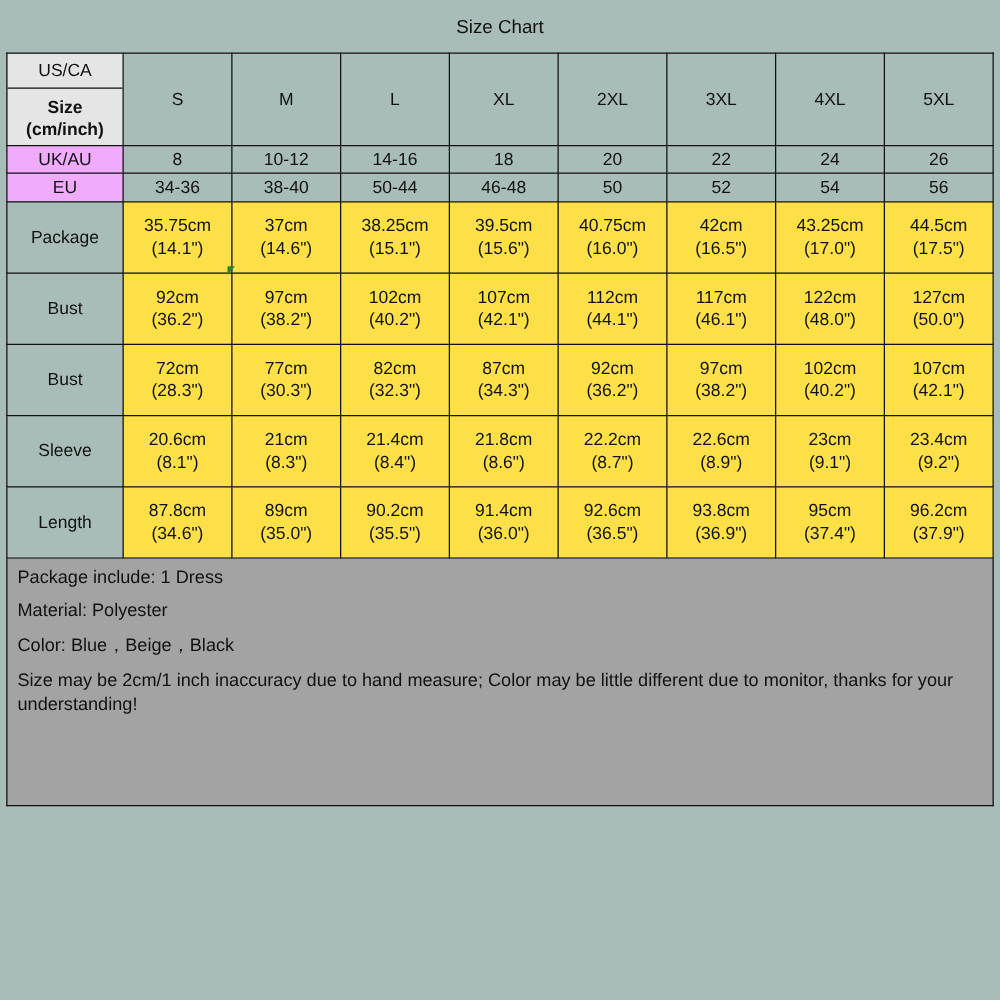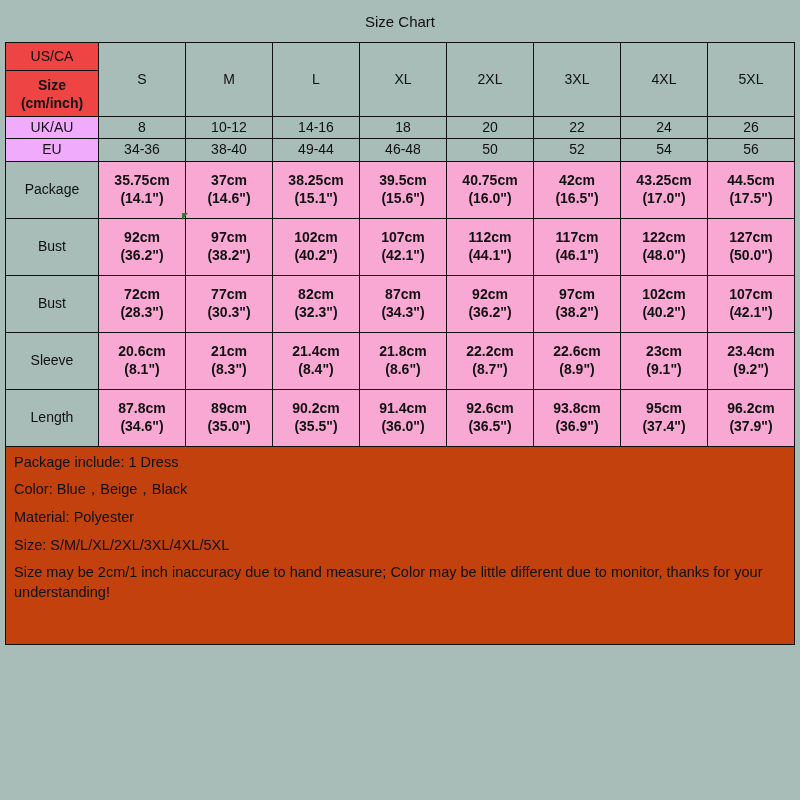--- a/index.html
+++ b/index.html
@@ -38,40 +38,39 @@
   }
   table.size-chart td {
     border: 1px solid #111111;
     text-align: center;
     vertical-align: middle;
     font-size: 14px;
     line-height: 1.25;
     padding: 2px 1px;
   }
   td.head-cell {
-    background: #ef4444;
+    background: #e5e5e5;
     width: 92px;
   }
   td.head-row-label {
     background: #f0abfc;
     font-size: 14px;
   }
   td.size-col {
     background: #a8bdb8;
     font-size: 15px;
   }
   td.meas-label {
     background: #a8bdb8;
     font-size: 14px;
   }
   td.meas-val {
-    background: #f9a8d4;
+    background: #fde047;
     font-size: 13px;
     height: 52px;
-    font-weight: bold;
   }
   .usca-stack {
     display: flex;
     flex-direction: column;
     align-items: center;
     justify-content: center;
   }
   .usca-top {
     padding: 5px 0 4px 0;
     font-size: 14px;
@@ -86,21 +85,21 @@
     box-sizing: border-box;
     line-height: 1.3;
     font-weight: bold;
   }
   td.usca-cell {
     padding: 0 !important;
   }
   .val-line1 { display: block; }
   .val-line2 { display: block; }
   .notes {
-    background: #c2410c;
+    background: #a3a3a3;
     width: 790px;
     margin: 0 auto;
     border: 1px solid #111111;
     border-top: none;
     box-sizing: border-box;
     padding: 6px 8px 8px 8px;
     height: 198px;
   }
   .notes p {
     margin: 0 0 8px 0;
@@ -160,21 +159,21 @@
         <td class="size-col">22</td>
         <td class="size-col">24</td>
         <td class="size-col">26</td>
       </tr>
 
 
       <tr>
         <td class="head-row-label">EU</td>
         <td class="size-col">34-36</td>
         <td class="size-col">38-40</td>
-        <td class="size-col">49-44</td>
+        <td class="size-col">50-44</td>
         <td class="size-col">46-48</td>
         <td class="size-col">50</td>
         <td class="size-col">52</td>
         <td class="size-col">54</td>
         <td class="size-col">56</td>
       </tr>
 
       <tr>
         <td class="meas-label">Package</td>
         <td class="meas-val">
@@ -352,20 +351,19 @@
         <td class="meas-val">
           <span class="val-line1">96.2cm</span>
           <span class="val-line2">(37.9")</span>
         </td>
       </tr>
     </tbody>
   </table>
 
   <div class="notes">
     <p>Package include: 1 Dress</p>
+    <p>Material:  Polyester</p>
     <p>Color: Blue，Beige，Black</p>
-    <p>Material:  Polyester</p>
-    <p>Size: S/M/L/XL/2XL/3XL/4XL/5XL</p>
     <p>Size may be 2cm/1 inch inaccuracy due to hand measure; Color may be little different due to monitor, thanks for your understanding!</p>
   </div>
 
   <div class="green-mark"></div>
 </div>
 
 </body></html>

